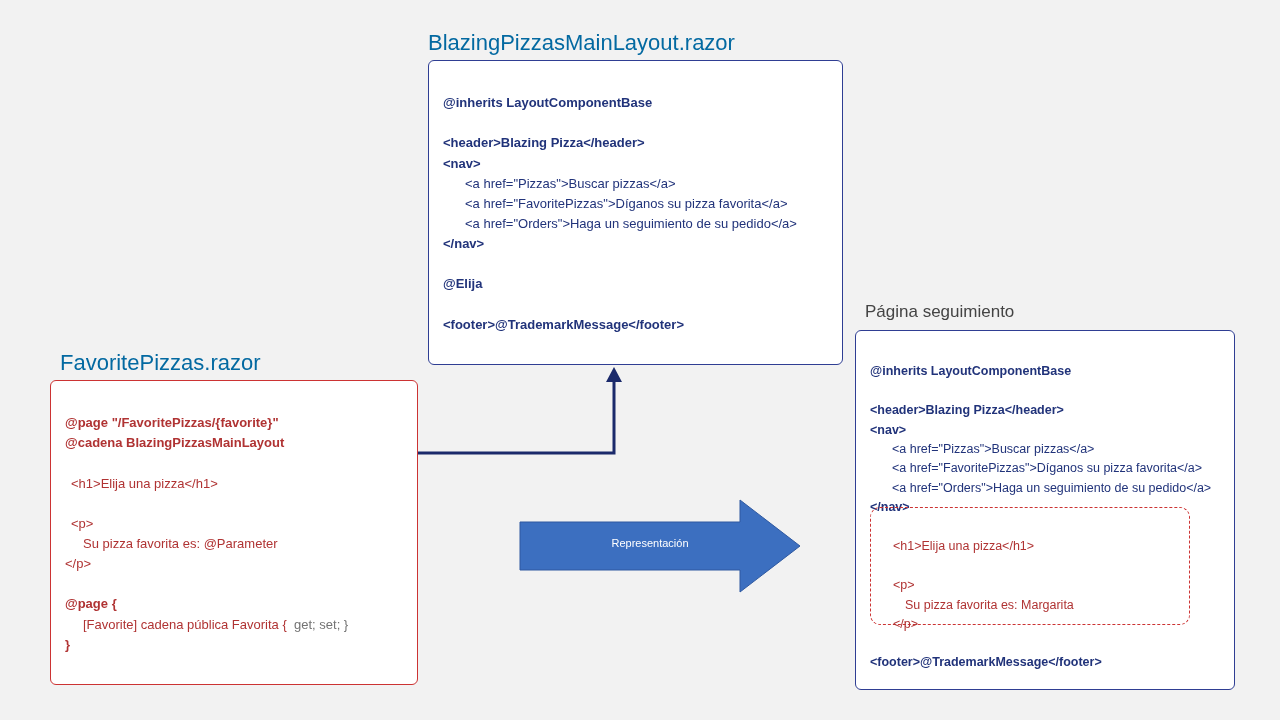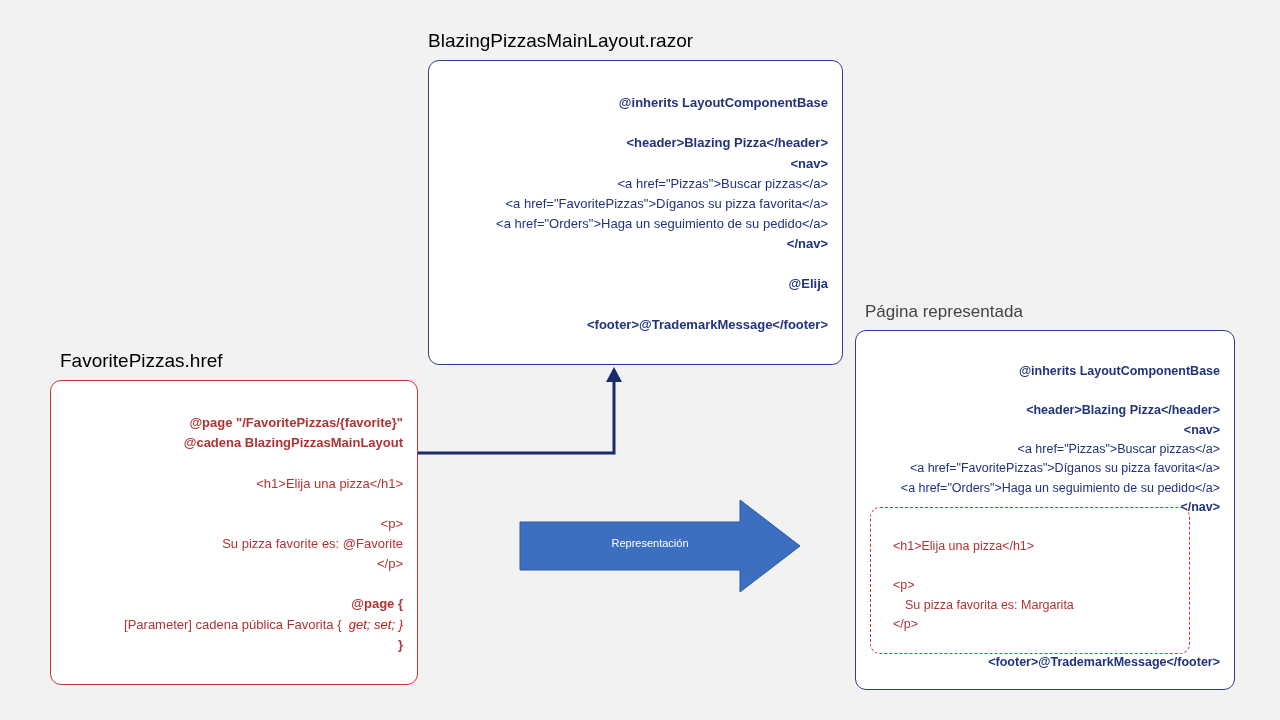--- a/index.html
+++ b/index.html
@@ -11,120 +11,119 @@
     font-family: "Segoe UI", Arial, sans-serif;
     overflow: hidden;
   }
   .canvas {
     position: relative;
     width: 1280px;
     height: 720px;
   }
   .title {
     position: absolute;
-    font-size: 19px;
-    color: #000000;
+    font-size: 22px;
+    color: #0369a1;
   }
   .code-box {
     position: absolute;
     background: #fff;
     border: 1.6px solid;
-    border-radius: 11px;
+    border-radius: 6px;
     padding: 12px 14px;
     box-sizing: border-box;
     font-family: Consolas, "Courier New", monospace;
     font-size: 12.5px;
     line-height: 1.55;
     white-space: pre;
     overflow: hidden;
-    text-align: right;
   }
   .code-box.blue   { color: #21337a; border-color: #2f3e93; font-family: "Segoe UI", Arial, sans-serif; }
   .code-box.red    { color: #b03333; border-color: #c33; }
   .code-box .indent { padding-left: 22px; display: block; }
   .code-box .bold  { font-weight: 600; }
   .inset {
     position: absolute;
     border: 1.3px dashed #c33;
     border-radius: 10px;
     color: #b03333;
     padding: 10px 14px;
     box-sizing: border-box;
     font-size: 12.5px;
     line-height: 1.55;
     white-space: pre;
   }
-  .black-part { color:#b91c1c;font-style:italic; }
+  .black-part { color:#737373; }
   svg.overlay {
     position: absolute;
     left: 0; top: 0;
     width: 1280px; height: 720px;
     pointer-events: none;
   }
   .arrow-label {
     position: absolute;
     color: #fff;
     font-size: 11px;
     font-family: "Segoe UI", Arial, sans-serif;
     text-align: center;
   }
 </style>
 </head>
 <body>
 
 <div class="canvas">
 
   <div class="title" style="left:428px; top:30px;">BlazingPizzasMainLayout.razor</div>
-  <div class="title" style="left:60px;  top:350px;">FavoritePizzas.href</div>
-  <div class="title" style="left:865px; top:302px; font-size:17px; color:#444;">Página representada</div>
+  <div class="title" style="left:60px;  top:350px;">FavoritePizzas.razor</div>
+  <div class="title" style="left:865px; top:302px; font-size:17px; color:#444;">Página seguimiento</div>
 
   <div class="code-box blue" style="left:428px; top:60px; width:415px; height:305px; font-size:13px;">
 <span class="bold">@inherits LayoutComponentBase</span>
 
 <span class="bold">&lt;header&gt;Blazing Pizza&lt;/header&gt;</span>
 <span class="bold">&lt;nav&gt;</span>
 <span class="indent">&lt;a href="Pizzas"&gt;Buscar pizzas&lt;/a&gt;</span><span class="indent">&lt;a href="FavoritePizzas"&gt;Díganos su pizza favorita&lt;/a&gt;</span><span class="indent">&lt;a href="Orders"&gt;Haga un seguimiento de su pedido&lt;/a&gt;</span><span class="bold">&lt;/nav&gt;</span>
 
 <span class="bold">@Elija</span>
 
 <span class="bold">&lt;footer&gt;@TrademarkMessage&lt;/footer&gt;</span>
   </div>
 
   <div class="code-box red" style="left:50px; top:380px; width:368px; height:305px; font-family:'Segoe UI',Arial,sans-serif; font-size:13px;">
 <span class="bold">@page "/FavoritePizzas/{favorite}"</span>
 <span class="bold">@cadena BlazingPizzasMainLayout</span>
 
 <span style="padding-left:6px;">&lt;h1&gt;Elija una pizza&lt;/h1&gt;</span>
 
 <span style="padding-left:6px;">&lt;p&gt;</span>
-<span style="padding-left:18px;">Su pizza favorite es: @Favorite</span>
+<span style="padding-left:18px;">Su pizza favorita es: @Parameter</span>
 <span>&lt;/p&gt;</span>
 
 <span class="bold">@page {</span>
-<span style="padding-left:18px;"><span>[Parameter] cadena pública Favorita {</span><span class="black-part">  get; set; }</span></span>
+<span style="padding-left:18px;"><span>[Favorite] cadena pública Favorita {</span><span class="black-part">  get; set; }</span></span>
 <span class="bold">}</span>
   </div>
 
   <div class="code-box blue" style="left:855px; top:330px; width:380px; height:360px; font-size:12.5px;">
 <span class="bold">@inherits LayoutComponentBase</span>
 
 <span class="bold">&lt;header&gt;Blazing Pizza&lt;/header&gt;</span>
 <span class="bold">&lt;nav&gt;</span>
 <span class="indent">&lt;a href="Pizzas"&gt;Buscar pizzas&lt;/a&gt;</span><span class="indent">&lt;a href="FavoritePizzas"&gt;Díganos su pizza favorita&lt;/a&gt;</span><span class="indent">&lt;a href="Orders"&gt;Haga un seguimiento de su pedido&lt;/a&gt;</span><span class="bold">&lt;/nav&gt;</span>
 
 
 
 
 
 
 
 <span class="bold">&lt;footer&gt;@TrademarkMessage&lt;/footer&gt;</span>
   </div>
 
-  <div class="inset" style="left:870px; top:507px; width:320px; height:147px; font-family:'Segoe UI',Arial,sans-serif;">
+  <div class="inset" style="left:870px; top:507px; width:320px; height:118px; font-family:'Segoe UI',Arial,sans-serif;">
 <span style="padding-left:8px;">&lt;h1&gt;Elija una pizza&lt;/h1&gt;</span>
 
 <span style="padding-left:8px;">&lt;p&gt;</span>
 <span style="padding-left:20px;">Su pizza favorita es: Margarita</span>
 <span style="padding-left:8px;">&lt;/p&gt;</span>
   </div>
 
   <svg class="overlay">
 
     <g stroke="#1b2a6b" stroke-width="3" fill="none">

